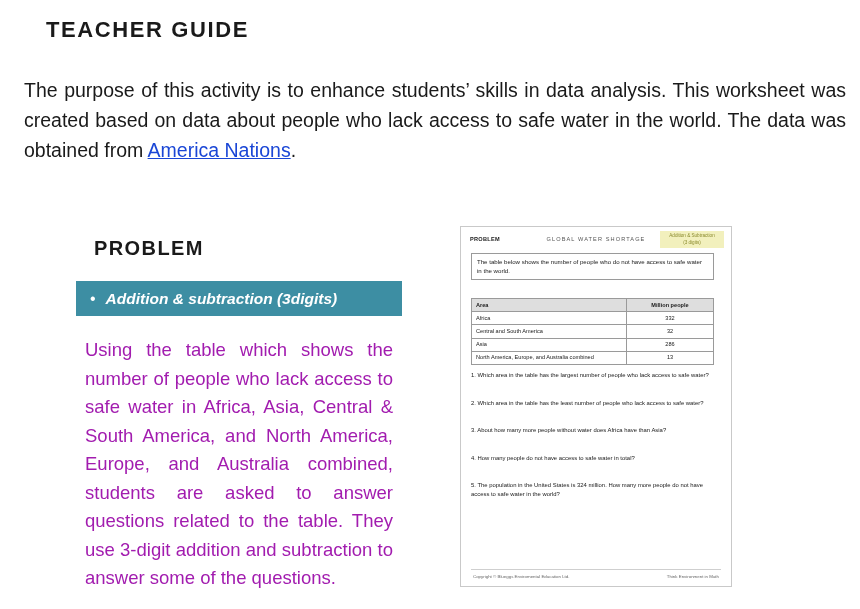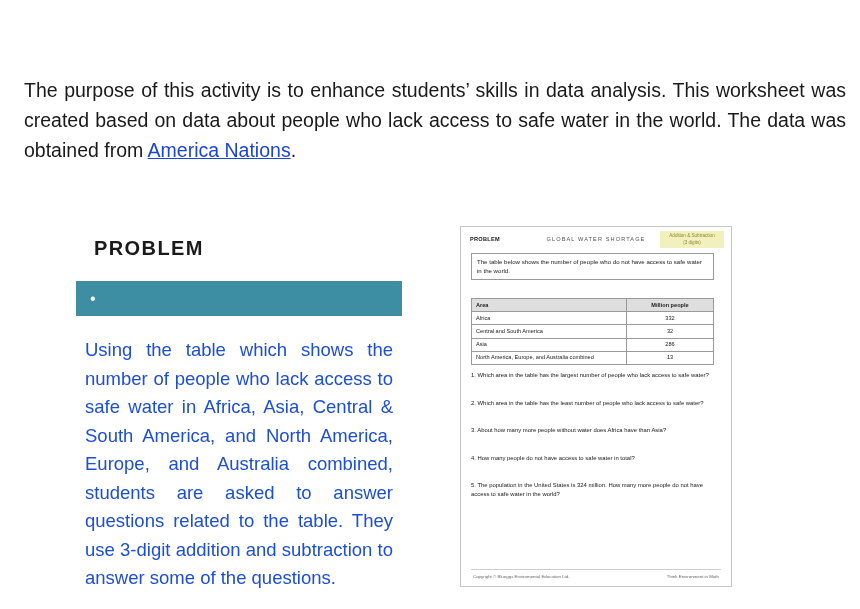--- a/index.html
+++ b/index.html
@@ -87,21 +87,21 @@
   }
 
   .problem-body {
     position: absolute;
     left: 85px;
     top: 336px;
     width: 308px;
     font-size: 18.5px;
     line-height: 28.5px;
     text-align: justify;
-    color: #1d4ed8;
+    color: #a21caf;
   }
 
   
   .worksheet {
     position: absolute;
     left: 460px;
     top: 226px;
     width: 272px;
     height: 361px;
     background: #ffffff;
@@ -207,29 +207,31 @@
     bottom: 16px;
     height: 1px;
     background: #cfcfcf;
   }
 </style>
 </head>
 <body>
 
 <div class="page">
 
+  <div class="teacher-guide-title">TEACHER GUIDE</div>
 
   <div class="intro">
     <span>The purpose of this activity is to enhance students’ skills in data analysis. This worksheet was created based on data about people who lack access to safe water in the world. The data was  obtained from </span><a class="link" href="#">America Nations</a><span>.</span>
   </div>
 
   <div class="problem-title">PROBLEM</div>
 
   <div class="bullet-bar">
     <span class="dot">•</span>
+    <span class="bullet-text">Addition &amp; subtraction (3digits)</span>
   </div>
 
   <div class="problem-body">Using the table which shows the number of people who lack access to safe water in Africa, Asia, Central &amp; South America, and North America, Europe, and Australia combined, students are asked to answer questions related to the table.  They use 3-digit addition and subtraction to answer some of the questions.</div>
 
   <div class="worksheet">
     <div class="ws-header">
       <div class="ws-problem-label">PROBLEM</div>
       <div class="ws-title">GLOBAL WATER SHORTAGE</div>
       <div class="ws-tag">
         <div>Addition &amp; Subtraction</div>

